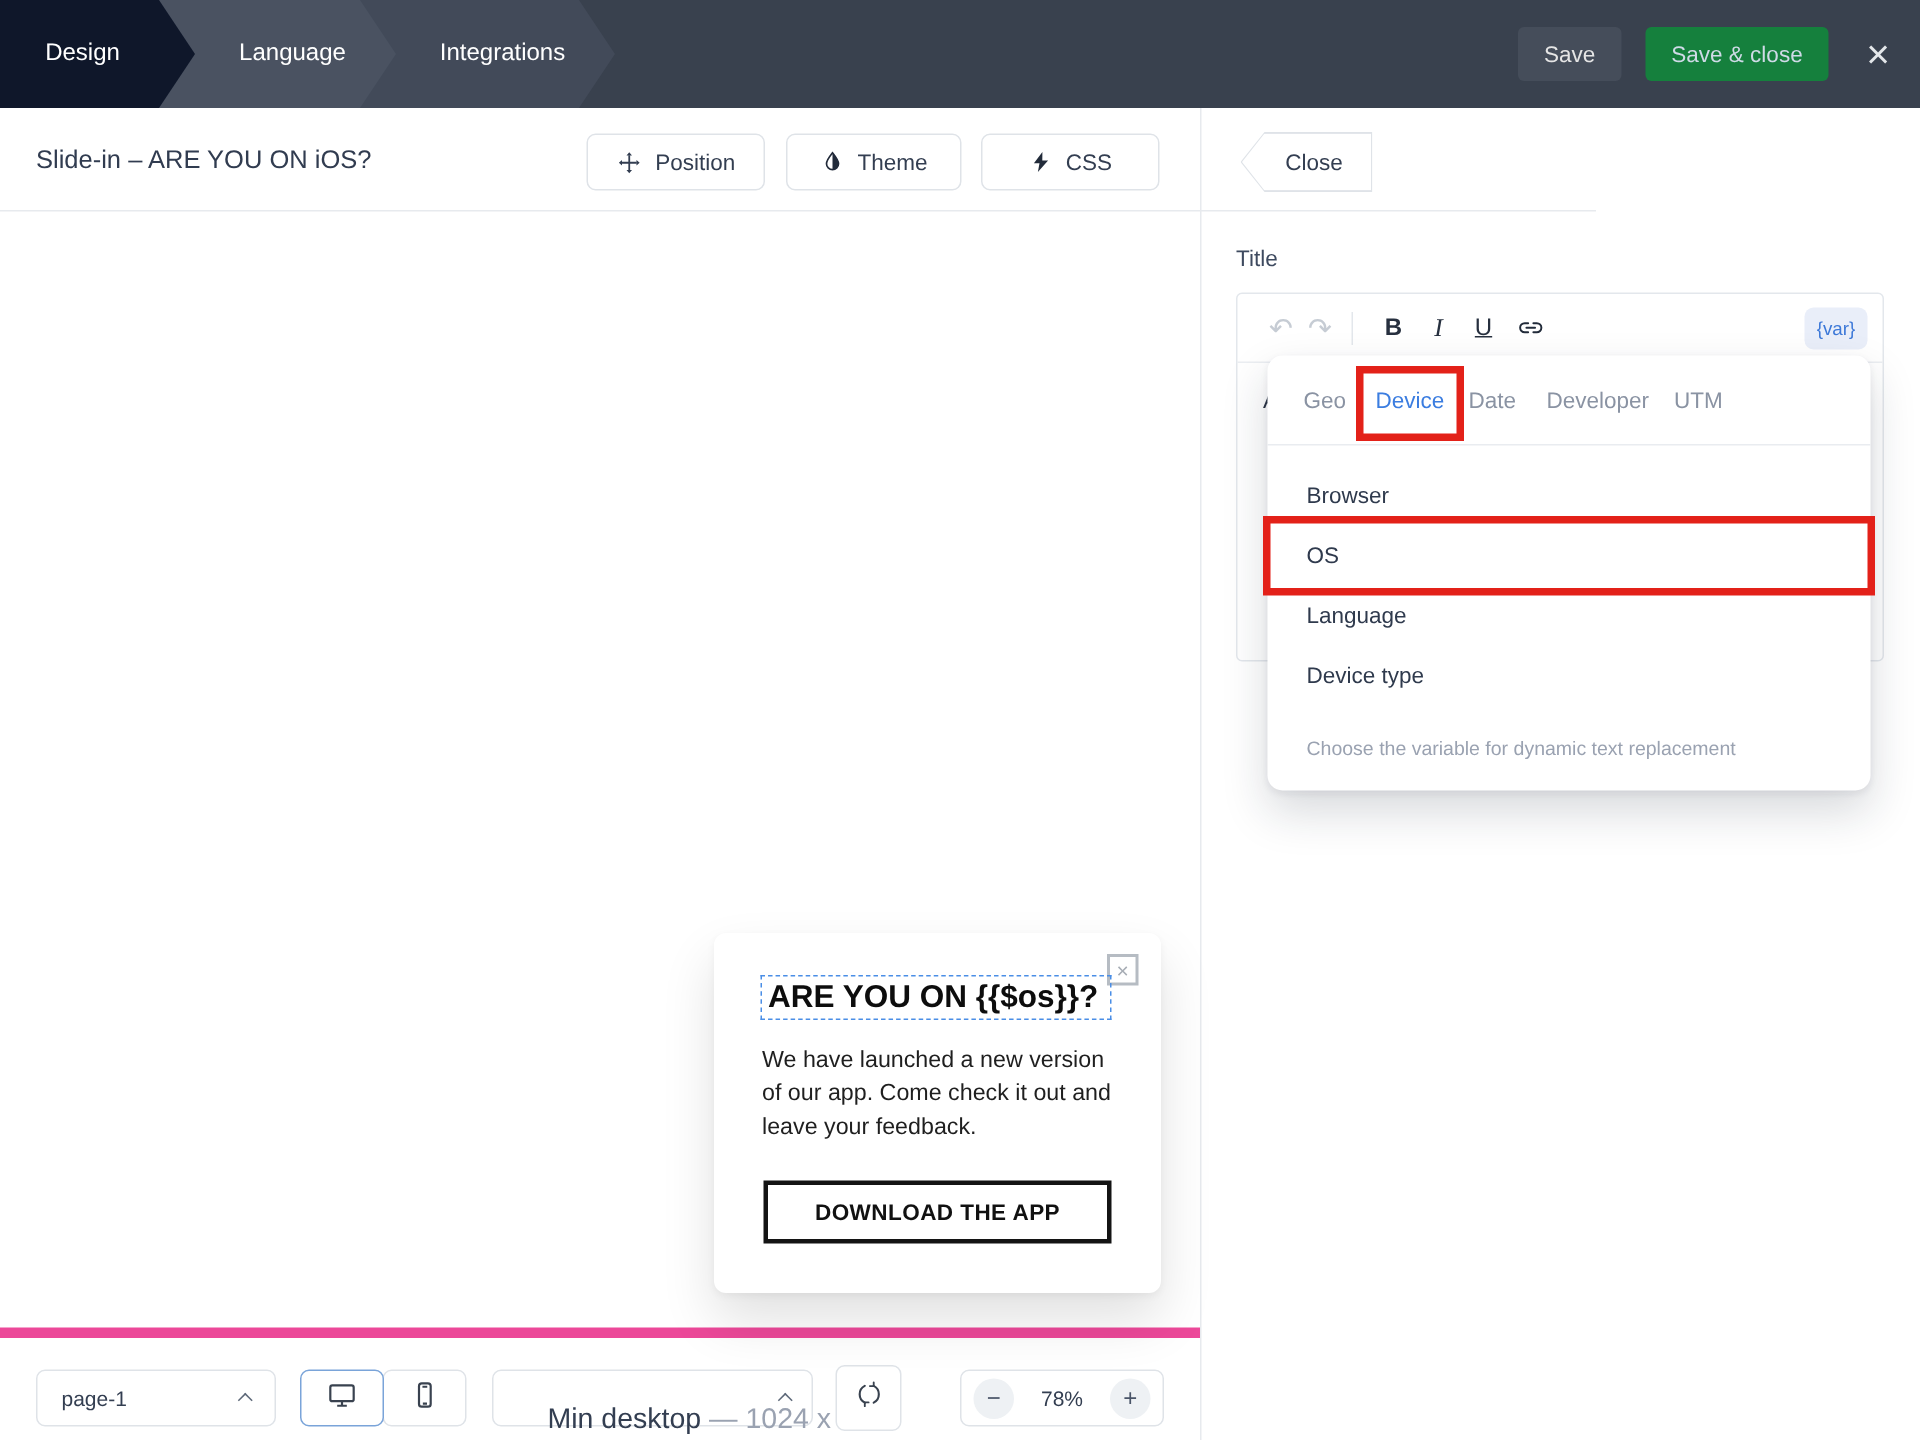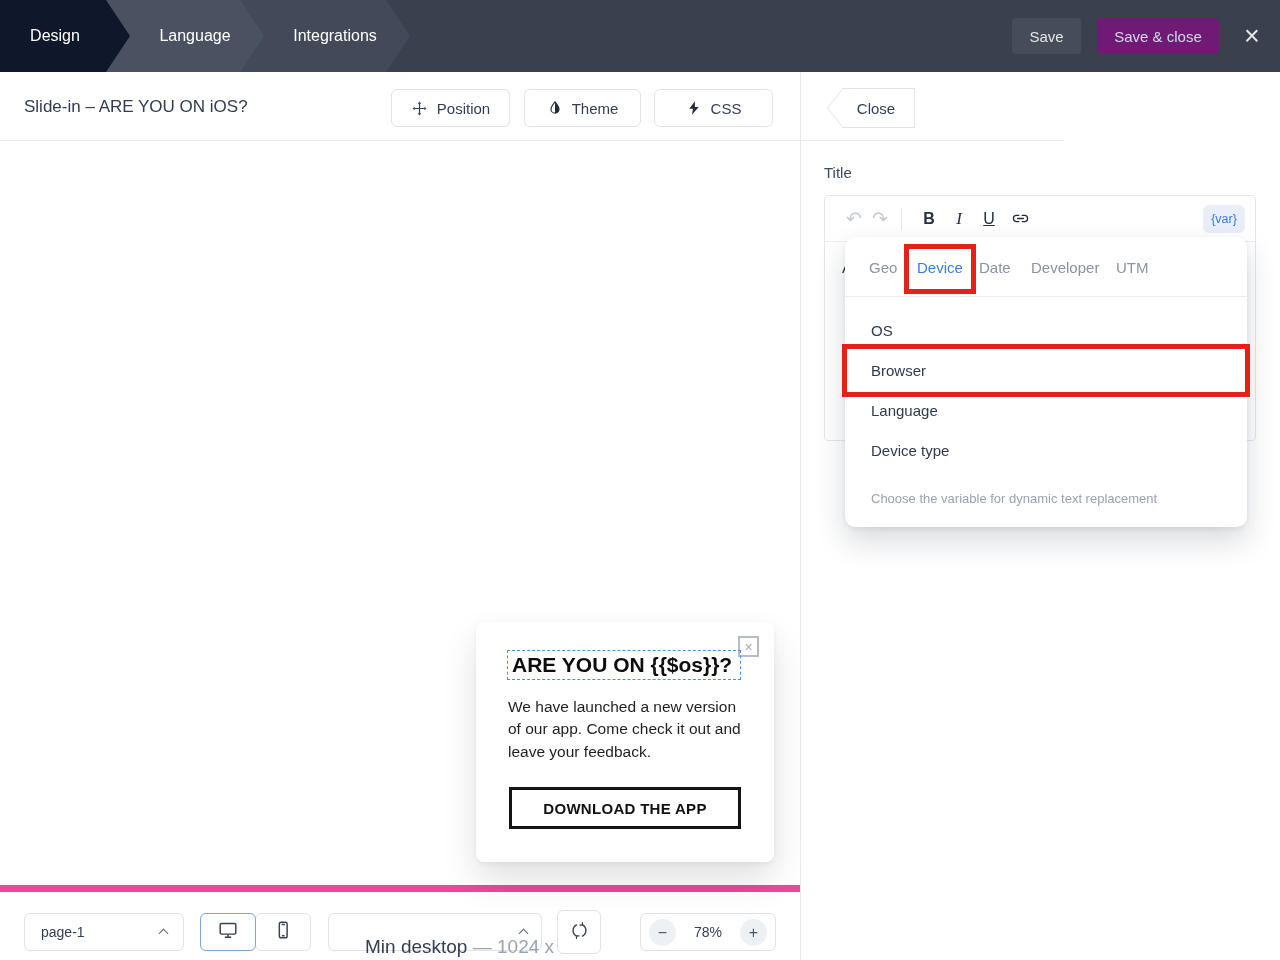--- a/index.html
+++ b/index.html
@@ -10,21 +10,21 @@
   .topnav { position:absolute; left:0; top:0; width:1280px; height:72px; background:#39414e; }
   .tabs { position:absolute; left:0; top:0; height:72px; display:flex; }
   .navtab { position:relative; height:72px; display:flex; align-items:center; justify-content:center;
             color:#fff; font-size:16px; cursor:pointer;
             clip-path:polygon(0 0, calc(100% - 24px) 0, 100% 50%, calc(100% - 24px) 100%, 0 100%); }
   .navtab.t1 { width:130px; background:#0f172a; z-index:3; padding-right:20px; }
   .navtab.t2 { width:158px; background:#4a5261; z-index:2; margin-left:-24px; padding-left:20px; }
   .navtab.t3 { width:170px; background:#424a59; z-index:1; margin-left:-24px; padding-left:20px; }
   .btn-save { position:absolute; left:1012px; top:18px; width:69px; height:36px; background:#454d5a;
               border:none; border-radius:4px; color:#e5e5e5; font-size:15px; cursor:pointer; }
-  .btn-saveclose { position:absolute; left:1097px; top:18px; width:122px; height:36px; background:#701a75;
+  .btn-saveclose { position:absolute; left:1097px; top:18px; width:122px; height:36px; background:#15803d;
               border:none; border-radius:4px; color:#cfdae7; font-size:15px; cursor:pointer; }
   .nav-x { position:absolute; left:1238px; top:16px; width:28px; height:40px; color:#e4e7ea;
            font-size:27px; font-weight:300; display:flex; align-items:center; justify-content:center; cursor:pointer; }
 
   
   .toolbar { position:absolute; left:0; top:72px; width:1064px; height:69px; background:#fff; border-bottom:1px solid #e7eaee; }
   .widget-title { position:absolute; left:24px; top:0; height:69px; line-height:69px; font-size:17px; color:#313c50; }
   .tb-btn { position:absolute; top:17px; height:38px; background:#fff; border:1px solid #dfe3e8; border-radius:6px;
             display:flex; align-items:center; justify-content:center; gap:9px; font-size:15px; color:#333e51; cursor:pointer; }
   .tb-pos { left:391px; width:119px; }
@@ -184,22 +184,22 @@
 
   <div class="var-dropdown">
     <div class="vd-tabs">
       <div class="vd-tab p-geo">Geo</div>
       <div class="vd-tab p-device active">Device</div>
       <div class="vd-tab p-date">Date</div>
       <div class="vd-tab p-dev">Developer</div>
       <div class="vd-tab p-utm">UTM</div>
     </div>
     <div class="vd-list">
+      <div class="vd-item">Browser</div>
       <div class="vd-item">OS</div>
-      <div class="vd-item">Browser</div>
       <div class="vd-item">Language</div>
       <div class="vd-item">Device type</div>
     </div>
     <div class="vd-helper">Choose the variable for dynamic text replacement</div>
     <div class="anno anno-device"></div>
     <div class="anno anno-os"></div>
   </div>
 
   <div class="popup-card">
     <div class="popup-x">×</div>

